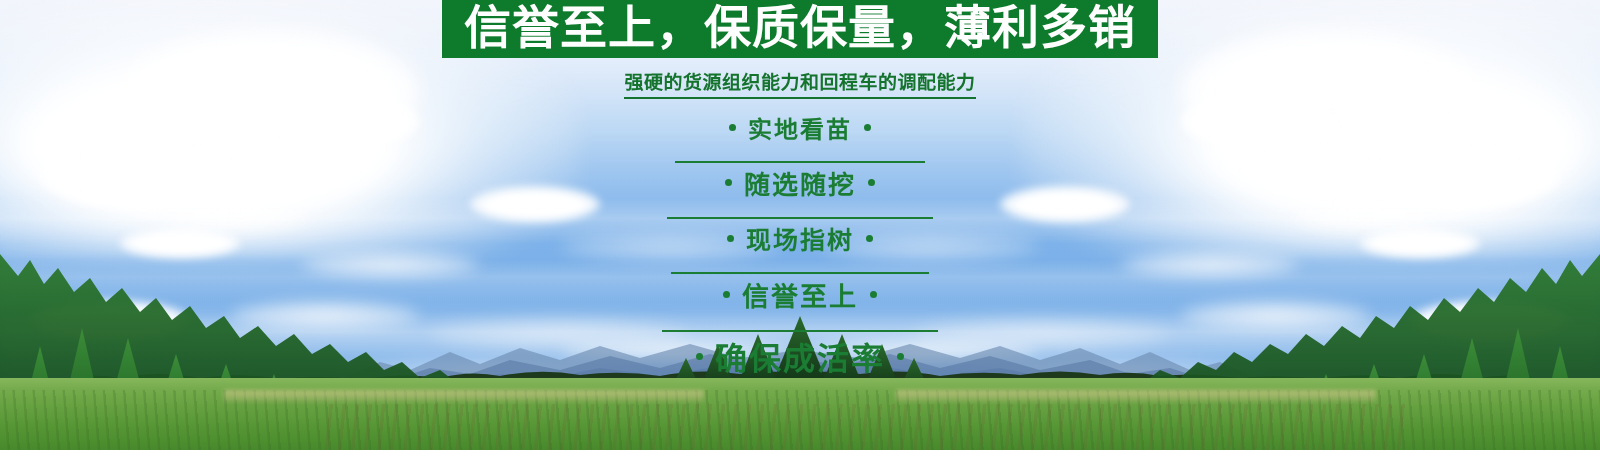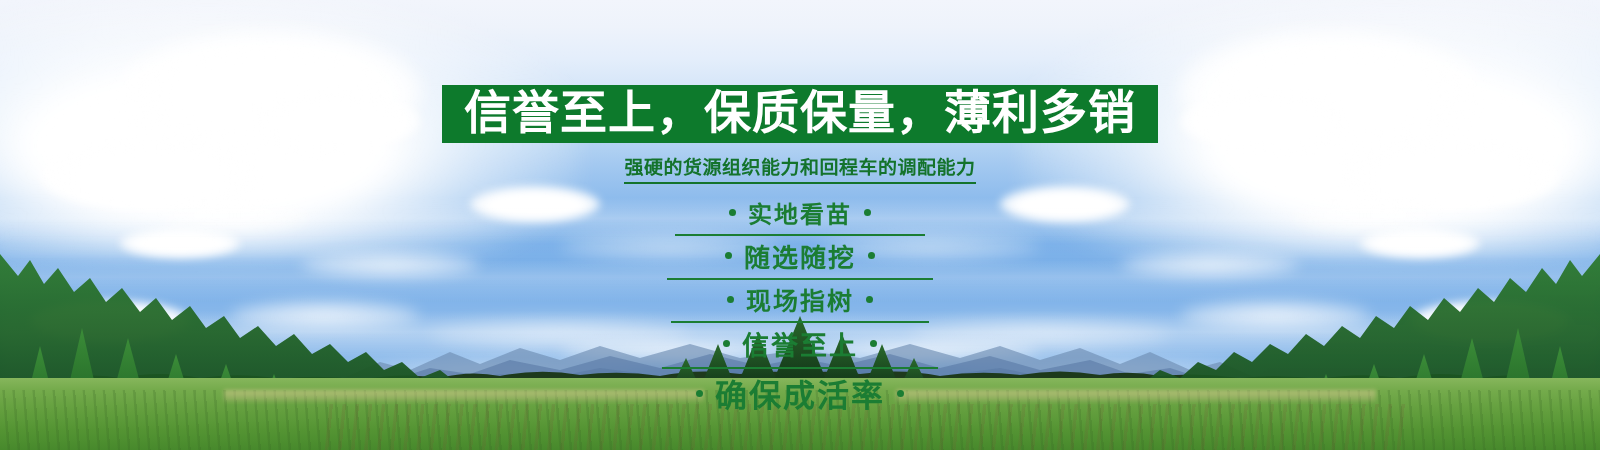--- a/index.html
+++ b/index.html
@@ -144,21 +144,20 @@
 
   
   .overlay {
     position:absolute; inset:0;
     display:flex; flex-direction:column; align-items:center;
     pointer-events:none;
   }
   .overlay > * { pointer-events:auto; }
 
   .headline-bar {
-    margin-top:85px;
     background:#0d7a2c;
     padding:4px 22px 7px 22px;
     line-height:1;
     text-align:right;
   }
   .headline-text {
     display:block;
     color:#ffffff;
     font-size:47px;
     font-weight:bold;
@@ -180,21 +179,21 @@
   }
 
   .feature-list {
     margin-top:10px;
     display:flex; flex-direction:column; align-items:center;
     list-style:none;
   }
   .feature-row {
     display:flex; align-items:center; justify-content:center;
     gap:12px;
-    padding:1px 0 4px 0;
+    padding:1px 0 16px 0;
     border-bottom:2px solid #1b7d33;
   }
   .feature-row:last-child { border-bottom:none; }
   .bullet-dot {
     width:7px; height:7px; border-radius:50%;
     background:#1b7d33;
     flex:0 0 auto;
   }
   .feature-text {
     color:#1b7d33;

